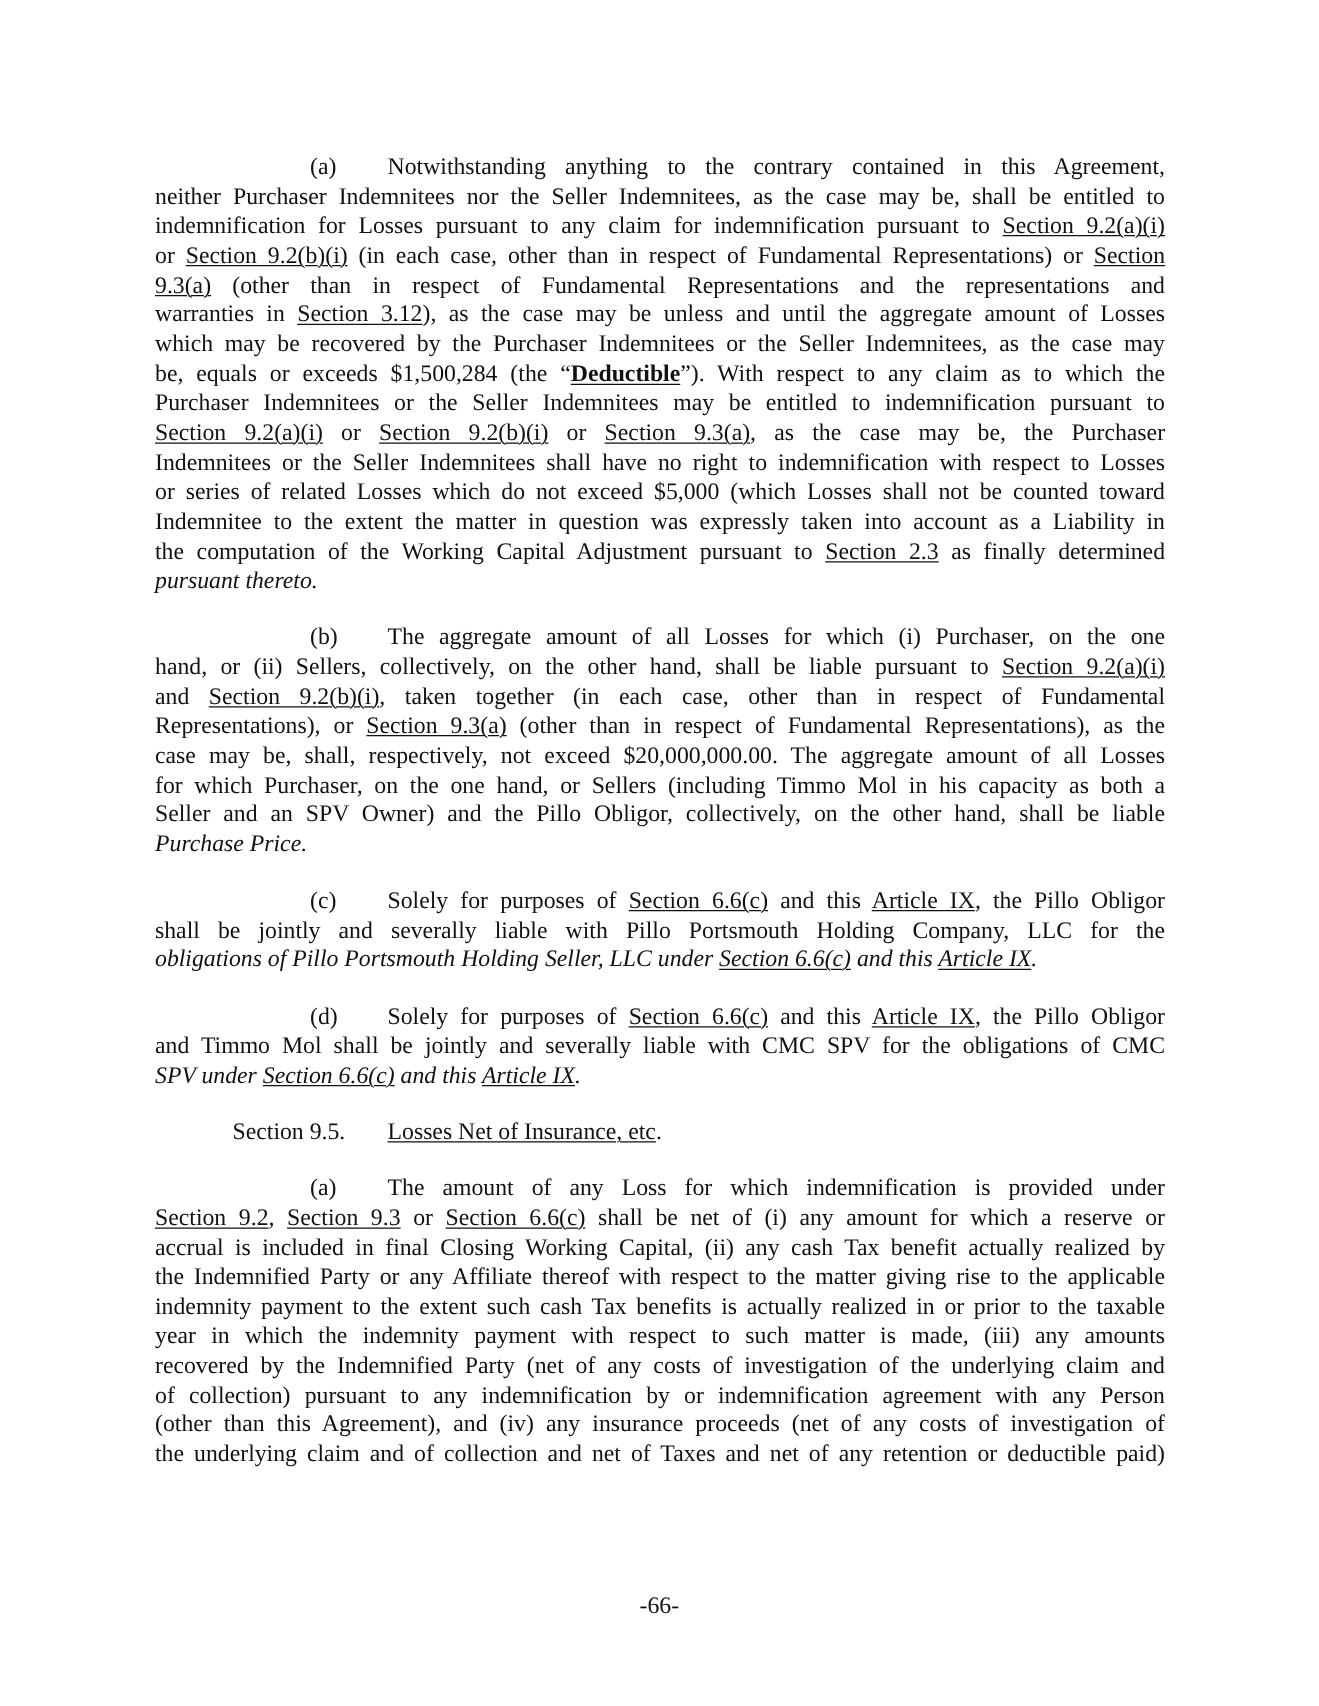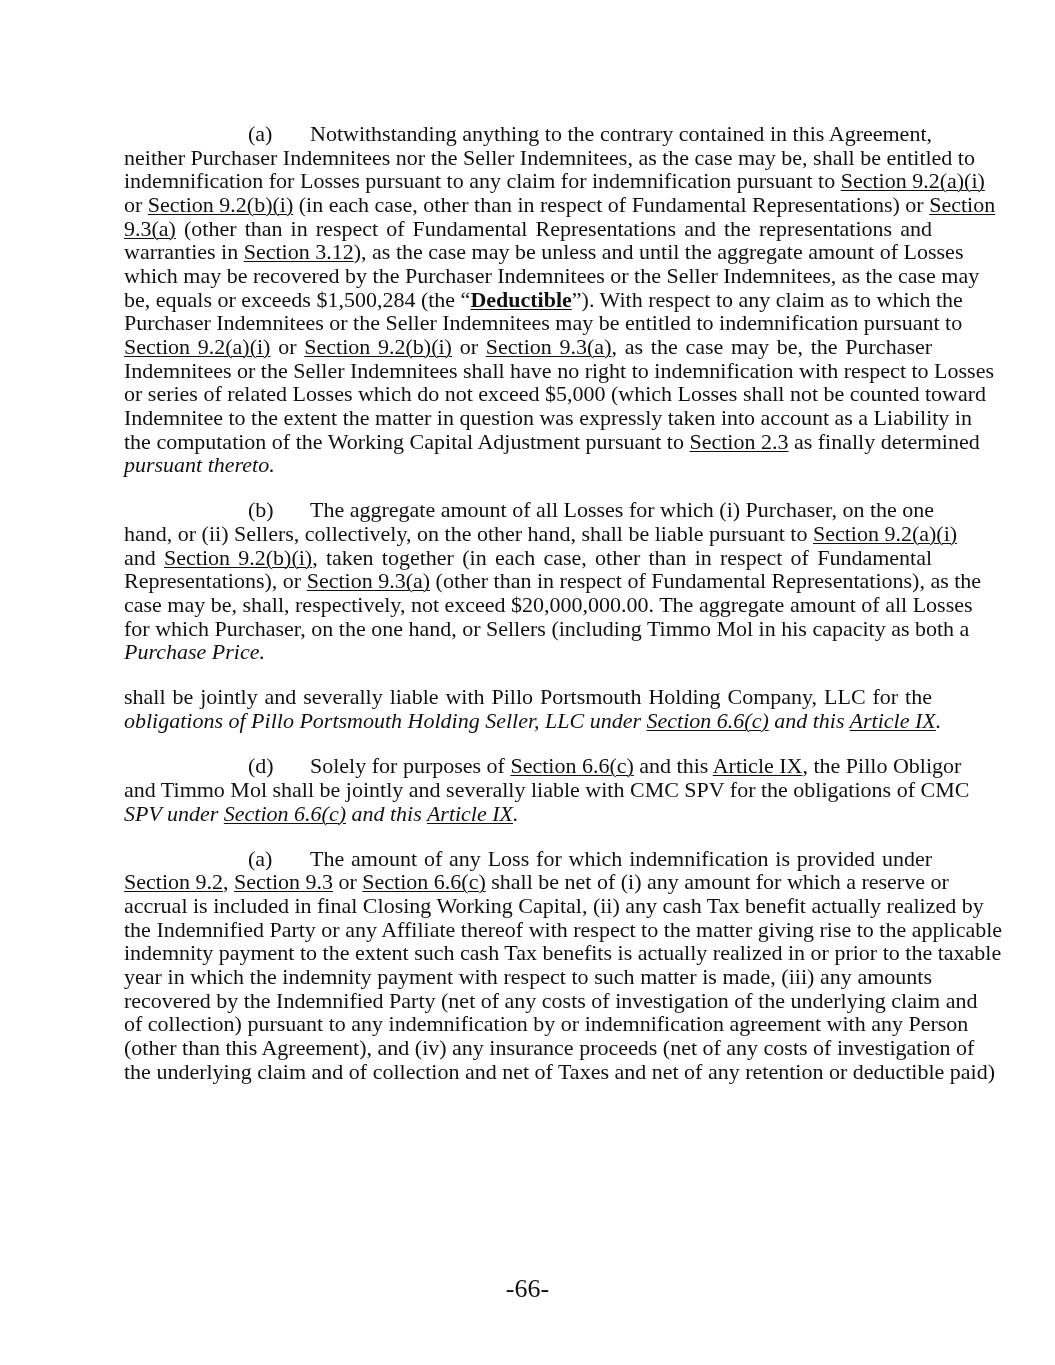--- a/index.html
+++ b/index.html
@@ -1,32 +1,32 @@
 <!DOCTYPE html>
 <html><head>
 <meta charset="utf-8">
 <style>
   html, body { margin: 0; padding: 0; background: #ffffff; }
   body { width: 1055px; height: 1365px; position: relative; overflow: hidden; }
   .page {
     position: absolute; left: 124px; top: 122px; width: 808px;
     font-family: "Liberation Serif", "DejaVu Serif", serif;
-    font-size: 22px; line-height: 23.65px; color: #111111;
+    font-size: 19px; line-height: 23.65px; color: #111111;
   }
   .para { text-align: justify; margin: 0 0 21.5px 0; }
   .line { display: block; text-align: justify; text-align-last: justify; white-space: nowrap; }
   .line.last { text-align-last: left; font-style: italic; }
   .u { text-decoration: underline; text-underline-offset: 2px; text-decoration-thickness: 1px; }
   .b { font-weight: bold; }
   .indent-label { display: inline-block; width: 62px; padding-left: 124px; }
   .heading { margin: 0 0 21.5px 0; padding-left: 62px; }
   .heading .num { display: inline-block; width: 124px; }
   .footer {
     position: absolute; left: 0; width: 1055px; top: 1274px; text-align: center;
-    font-family: "Liberation Serif", "DejaVu Serif", serif; font-size: 26px; color: #111111;
+    font-family: "Liberation Serif", "DejaVu Serif", serif; font-size: 19px; color: #111111;
   }
 </style>
 </head>
 <body>
 
 <div class="page">
 
   <div class="para">
     <span class="line"><span class="indent-label">(a)</span><span>Notwithstanding anything to the contrary contained in this Agreement,</span></span>
     <span class="line"><span>neither Purchaser Indemnitees nor the Seller Indemnitees, as the case may be, shall be entitled to</span></span>
@@ -45,34 +45,39 @@
     <span class="line last"><span>pursuant thereto.</span></span>
   </div>
 
   <div class="para">
     <span class="line"><span class="indent-label">(b)</span><span>The aggregate amount of all Losses for which (i) Purchaser, on the one</span></span>
     <span class="line"><span>hand, or (ii) Sellers, collectively, on the other hand, shall be liable pursuant to </span><span class="u">Section 9.2(a)(i)</span></span>
     <span class="line"><span>and </span><span class="u">Section 9.2(b)(i)</span><span>, taken together (in each case, other than in respect of Fundamental</span></span>
     <span class="line"><span>Representations), or </span><span class="u">Section 9.3(a)</span><span> (other than in respect of Fundamental Representations), as the</span></span>
     <span class="line"><span>case may be, shall, respectively, not exceed $20,000,000.00. The aggregate amount of all Losses</span></span>
     <span class="line"><span>for which Purchaser, on the one hand, or Sellers (including Timmo Mol in his capacity as both a</span></span>
+    <span class="line"><span>Seller and an SPV Owner) and the Pillo Obligor,  collectively, on the other hand, shall be liable</span></span>
     <span class="line last"><span>Purchase Price.</span></span>
   </div>
 
   <div class="para">
+    <span class="line"><span class="indent-label">(c)</span><span>Solely for purposes of </span><span class="u">Section 6.6(c)</span><span> and this </span><span class="u">Article IX</span><span>, the Pillo Obligor</span></span>
     <span class="line"><span>shall be jointly and severally liable with Pillo Portsmouth Holding Company, LLC for the</span></span>
     <span class="line last"><span>obligations of Pillo Portsmouth Holding Seller, LLC under </span><span class="u">Section 6.6(c)</span><span> and this </span><span class="u">Article IX</span><span>.</span></span>
   </div>
 
   <div class="para">
     <span class="line"><span class="indent-label">(d)</span><span>Solely for purposes of </span><span class="u">Section 6.6(c)</span><span> and this </span><span class="u">Article IX</span><span>, the Pillo Obligor</span></span>
     <span class="line"><span>and Timmo Mol shall be jointly and severally liable with CMC SPV for the obligations of CMC</span></span>
     <span class="line last"><span>SPV under </span><span class="u">Section 6.6(c)</span><span> and this </span><span class="u">Article IX</span><span>.</span></span>
   </div>
 
+  <div class="heading">
+    <span class="num">Section 9.5.</span><span class="u">Losses Net of Insurance, etc</span><span>.</span>
+  </div>
 
   <div class="para">
     <span class="line"><span class="indent-label">(a)</span><span>The amount of any Loss for which indemnification is provided under</span></span>
     <span class="line"><span class="u">Section 9.2</span><span>, </span><span class="u">Section 9.3</span><span> or </span><span class="u">Section 6.6(c)</span><span> shall be net of (i) any amount for which a reserve or</span></span>
     <span class="line"><span>accrual is included in final Closing Working Capital, (ii) any cash Tax benefit actually realized by</span></span>
     <span class="line"><span>the Indemnified Party or any Affiliate thereof with respect to the matter giving rise to the applicable</span></span>
     <span class="line"><span>indemnity payment to the extent such cash Tax benefits is actually realized in or prior to the taxable</span></span>
     <span class="line"><span>year in which the indemnity payment with respect to such matter is made, (iii) any amounts</span></span>
     <span class="line"><span>recovered by the Indemnified Party (net of any costs of investigation of the underlying claim and</span></span>
     <span class="line"><span>of collection) pursuant to any indemnification by or indemnification agreement with any Person</span></span>

